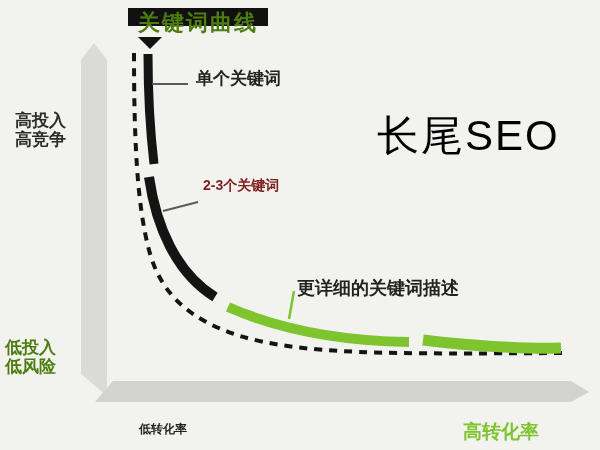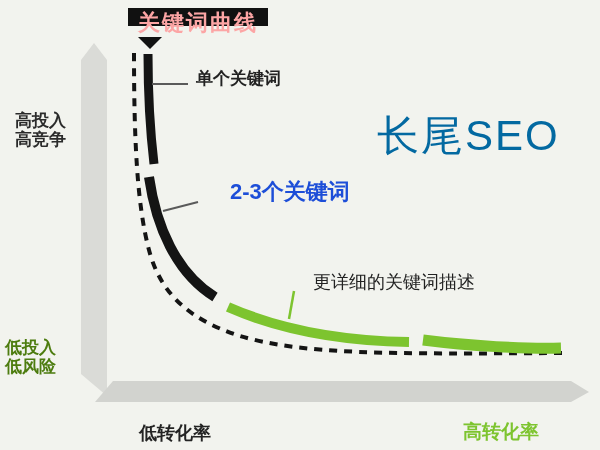--- a/index.html
+++ b/index.html
@@ -7,47 +7,47 @@
     position:relative;
     width:600px;height:450px;
     background:#f2f3ee;
     overflow:hidden;
     font-family:"Liberation Sans","DejaVu Sans",sans-serif;
   }
   .layer{position:absolute;left:0;top:0;}
   .lbl{position:absolute;white-space:nowrap;}
   .title-box{
     position:absolute;left:128px;top:8px;width:140px;height:18px;
-    background:#111;color:#fca5a5;
+    background:#111;color:#4d7c0f;
     font-size:22px;font-weight:bold;letter-spacing:2px;
     text-align:center;line-height:30px;
   }
   .title-tail{
     position:absolute;left:138px;top:37px;
     width:0;height:0;
     border-left:12px solid transparent;
     border-right:12px solid transparent;
     border-top:12px solid #111;
   }
   .y-top{
     left:15px;top:111px;
     color:#2b2b2b;font-size:17px;font-weight:bold;line-height:19px;
   }
   .y-bottom{
     left:5px;top:338px;
     color:#4d7c0f;font-size:17px;font-weight:bold;line-height:19px;
   }
   .headline{
     left:377px;top:108px;
-    color:#0369a1;font-size:42px;font-weight:500;letter-spacing:2px;
+    color:#000000;font-size:42px;font-weight:500;letter-spacing:2px;
   }
   .co-single{left:196px;top:67px;color:#222;font-size:17px;font-weight:bold;}
-  .co-two{left:203px;top:177px;color:#1d4ed8;font-size:22px;font-weight:bold;margin-left:27px;}
-  .co-detail{left:297px;top:270px;color:#222;font-size:18px;font-weight:normal;margin-left:16px;}
-  .x-left{left:139px;top:421px;color:#232323;font-size:18px;font-weight:bold;}
+  .co-two{left:203px;top:177px;color:#7f1d1d;font-size:14px;font-weight:bold;}
+  .co-detail{left:297px;top:276px;color:#222;font-size:18px;font-weight:bold;}
+  .x-left{left:139px;top:421px;color:#232323;font-size:12px;font-weight:bold;}
   .x-right{left:463px;top:419px;color:#7dc42f;font-size:19px;font-weight:bold;}
 </style>
 </head>
 <body>
 
 <div class="stage">
 
   <svg class="layer" width="600" height="450" viewBox="0 0 600 450">
 
     <polygon points="81,60 94,43 107,60 107,396 81,374" fill="#dadbd7"></polygon>

